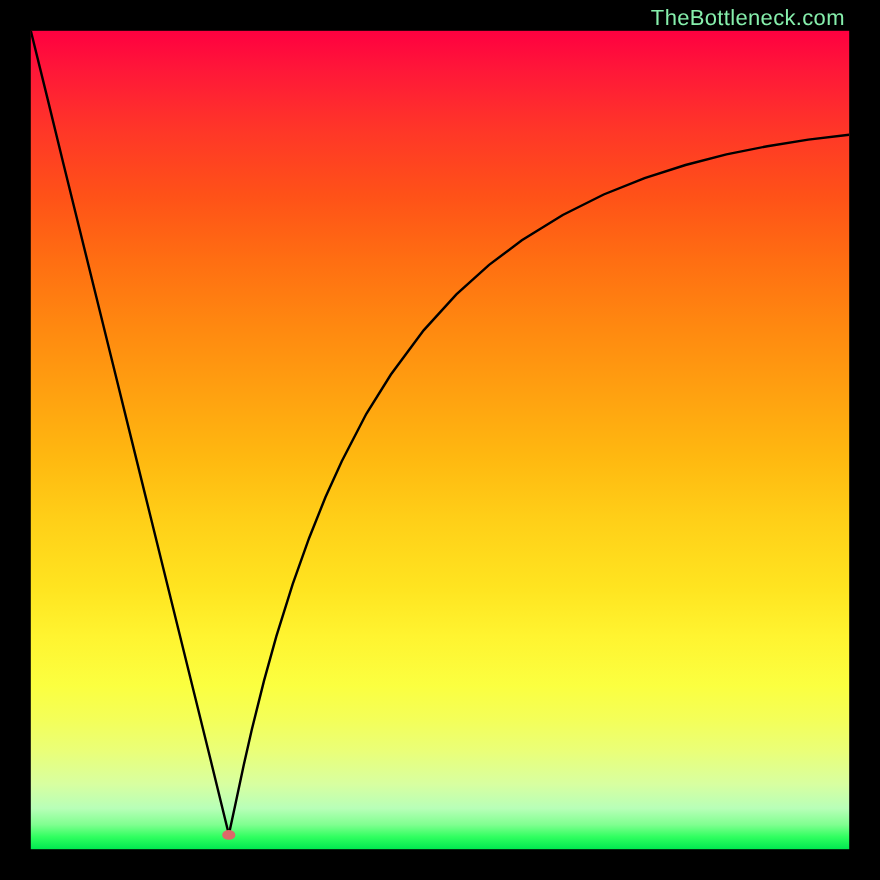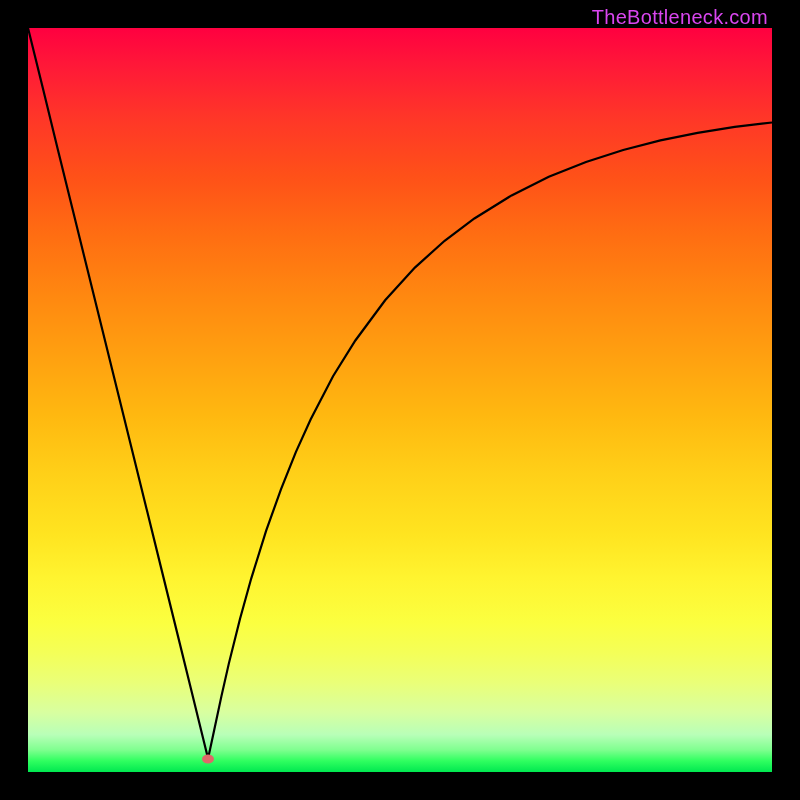--- a/index.html
+++ b/index.html
@@ -35,21 +35,21 @@
       #b8ffb8 95%,
       #80ff90 97%,
       #30ff60 98.5%,
       #00e850 100%);
   }
   .attribution {
     position: absolute;
     top: 6px;
     right: 32px;
     font-size: 20px;
-    color: #d946ef;
+    color: #86efac;
     letter-spacing: 0.3px;
     z-index: 5;
   }
   .curves {
     position: absolute;
     left: 28px;
     top: 28px;
     width: 744px;
     height: 744px;
     pointer-events: none;

